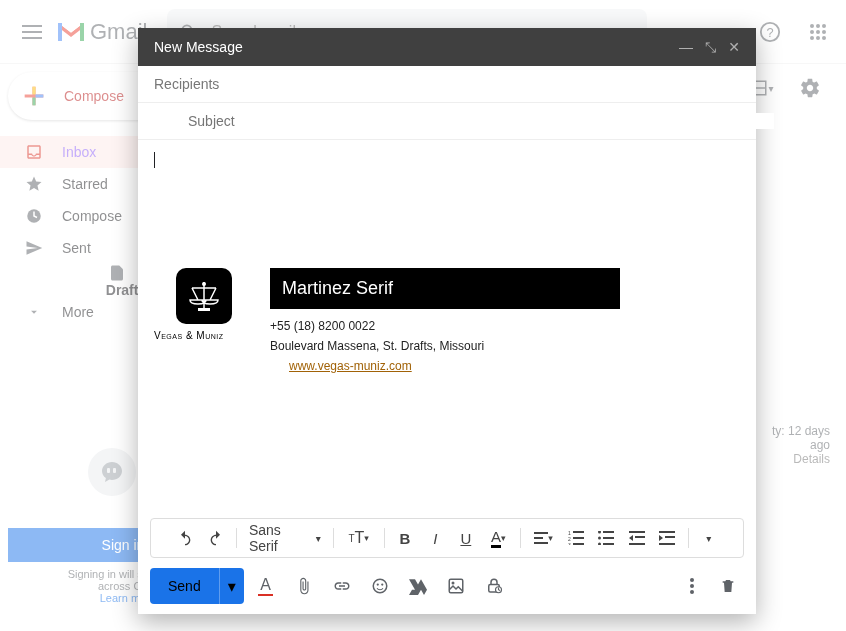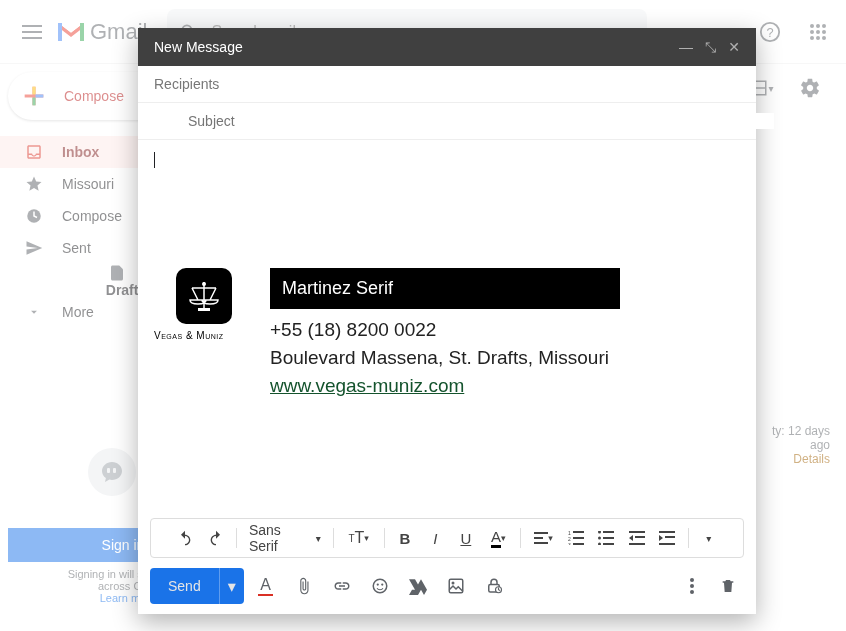--- a/index.html
+++ b/index.html
@@ -13,29 +13,29 @@
 .search-bar input { flex: 1; border: none; background: transparent; outline: none; font-size: 16px; color: #5f6368; }
 .header-right { margin-left: auto; display: flex; align-items: center; gap: 8px; }
 .icon-btn { width: 40px; height: 40px; display: flex; align-items: center; justify-content: center; color: #5f6368; cursor: pointer; border-radius: 50%; }
 
 .main { display: flex; height: calc(100% - 64px); }
 .sidebar { width: 240px; padding-top: 8px; }
 .compose-btn { margin: 0 8px 16px 8px; height: 48px; border-radius: 24px; box-shadow: 0 1px 3px rgba(0,0,0,0.2); display: flex; align-items: center; padding: 0 24px 0 12px; background: #fff; cursor: pointer; }
 .compose-plus { font-size: 28px; margin-right: 16px; }
 .compose-text { font-size: 14px; color: #b91c1c; font-weight: 500; }
 .nav-item { height: 32px; display: flex; align-items: center; padding: 0 12px 0 24px; border-radius: 0 16px 16px 0; cursor: pointer; color: #202124; font-size: 14px; }
-.nav-item.active { background: #fce8e6; color: #7f1d1d; font-weight: bold; }
+.nav-item.active { background: #fce8e6; color: #8b5cf6; font-weight: normal; }
 .nav-item .nav-icon { width: 20px; margin-right: 18px; display: flex; align-items: center; justify-content: center; }
 .nav-item.bold { font-weight: bold; flex-direction: column; }
 
 .content { flex: 1; position: relative; }
 .settings-row { height: 48px; display: flex; align-items: center; justify-content: flex-end; padding: 0 16px; gap: 8px; }
 
 .activity { position: absolute; right: 16px; top: 360px; font-size: 12px; color: #5f6368; text-align: right; }
-.activity a { color: #a16207; text-decoration: none; }
+.activity a { color: #737373; text-decoration: none; }
 
 .hangouts { position: absolute; left: 88px; top: 448px; width: 48px; height: 48px; background: #e8eaed; border-radius: 50%; display: flex; align-items: center; justify-content: center; color: #9aa0a6; font-size: 20px; }
 
 .signin-bar { position: absolute; left: 8px; top: 528px; width: 230px; height: 34px; background: #1a73e8; color: #fff; display: flex; align-items: center; justify-content: center; font-size: 14px; cursor: pointer; }
 .signin-text { position: absolute; left: 8px; top: 568px; width: 230px; font-size: 11px; color: #5f6368; text-align: center; }
 .signin-text a { color: #1a73e8; text-decoration: none; }
 
 
 .overlay { position: absolute; inset: 0; background: rgba(255,255,255,0.5); }
 
@@ -50,31 +50,31 @@
 .cursor-line { border-left: 1px solid #202124; height: 16px; }
 
 .signature { margin-top: 100px; display: flex; gap: 16px; }
 .sig-logo { width: 100px; text-align: left; }
 .sig-logo-box { width: 56px; height: 56px; background: #000; border-radius: 10px; margin: 0 auto 6px; display: flex; align-items: center; justify-content: center; color: #fff; }
 .sig-logo-text { font-size: 10px; letter-spacing: 0.5px; font-variant: small-caps; }
 .sig-right { flex: 1; }
 .sig-name-box { background: #000; color: #fff; padding: 10px 12px; width: 350px; }
 .sig-name { font-size: 18px; }
 .sig-company { font-size: 13px; margin-top: 4px; }
-.sig-detail { font-size: 19px; margin-top: 10px; color: #222; }
+.sig-detail { font-size: 12px; margin-top: 10px; color: #222; }
 .sig-detail + .sig-detail { margin-top: 6px; }
-.sig-link { color: #14532d; text-decoration: underline; }
+.sig-link { color: #a16207; text-decoration: underline; margin-left: 19px; }
 
 .format-toolbar { height: 40px; border: 1px solid #ddd; margin: 0 12px; border-radius: 4px; display: flex; align-items: center; padding: 0 20px; gap: 2px; }
 .fmt-btn { width: 30px; height: 30px; display: flex; align-items: center; justify-content: center; color: #444; cursor: pointer; font-size: 15px; }
 .fmt-sep { width: 1px; height: 20px; background: #ddd; margin: 0 4px; }
 .font-select { display: flex; align-items: center; gap: 6px; font-size: 14px; color: #444; cursor: pointer; padding: 0 6px; }
 
 .compose-footer { height: 56px; display: flex; align-items: center; padding: 0 12px; gap: 6px; }
-.send-btn { height: 36px; background: #1a73e8; color: #e5e5e5; border-radius: 4px; display: flex; align-items: center; cursor: pointer; }
+.send-btn { height: 36px; background: #1a73e8; color: #000000; border-radius: 4px; display: flex; align-items: center; cursor: pointer; }
 .send-main { padding: 0 18px; font-size: 14px; font-weight: 500; border-right: 1px solid rgba(255,255,255,0.3); height: 100%; display: flex; align-items: center; }
 .send-drop { width: 24px; display: flex; align-items: center; justify-content: center; height: 100%; }
 .footer-icon { width: 32px; height: 32px; display: flex; align-items: center; justify-content: center; color: #5f6368; cursor: pointer; }
 .footer-right { margin-left: auto; display: flex; gap: 4px; }
 
 svg { display: block; }
 </style>
 </head>
 <body>
 
@@ -145,21 +145,21 @@
           </svg>
         </span>
       <span>Inbox</span>
     </div>
     <div class="nav-item">
       <span class="nav-icon">
           <svg width="18" height="18" viewBox="0 0 24 24">
             <path fill="#5f6368" d="M12 17.3l6.2 3.7-1.6-7 5.4-4.7-7.1-.6L12 2 9.1 8.7 2 9.3l5.4 4.7-1.6 7z"></path>
           </svg>
         </span>
-      <span>Missouri</span>
+      <span>Starred</span>
     </div>
     <div class="nav-item">
       <span class="nav-icon">
           <svg width="18" height="18" viewBox="0 0 24 24">
             <circle cx="12" cy="12" r="9" fill="#5f6368"></circle>
             <path d="M12 6v6l4 2" stroke="#fff" stroke-width="2" fill="none"></path>
           </svg>
         </span>
       <span>Compose</span>
     </div>

